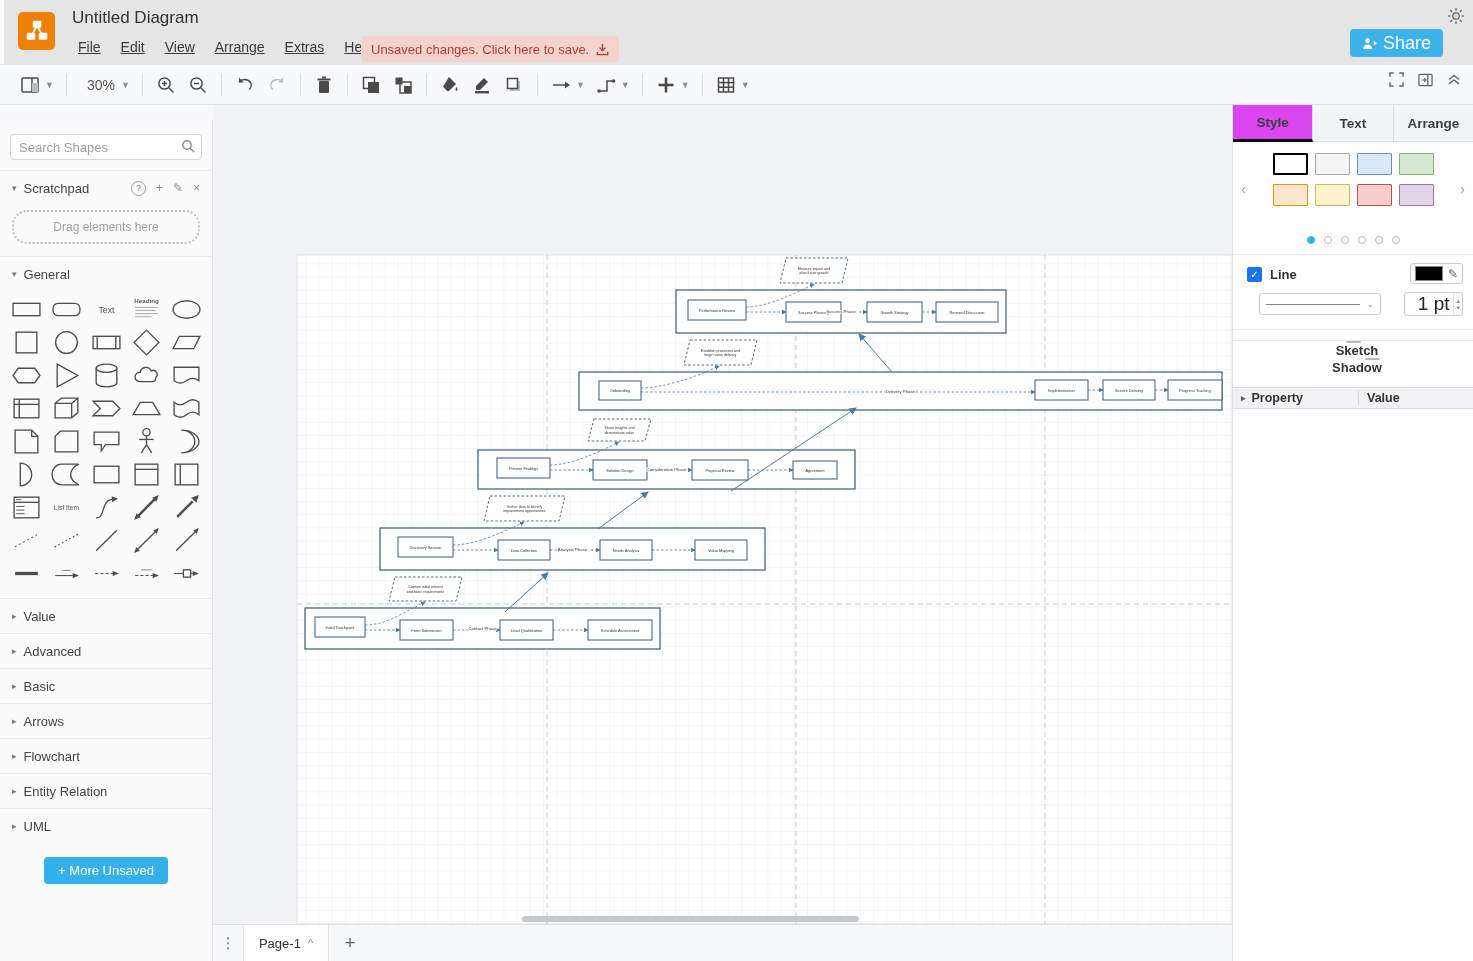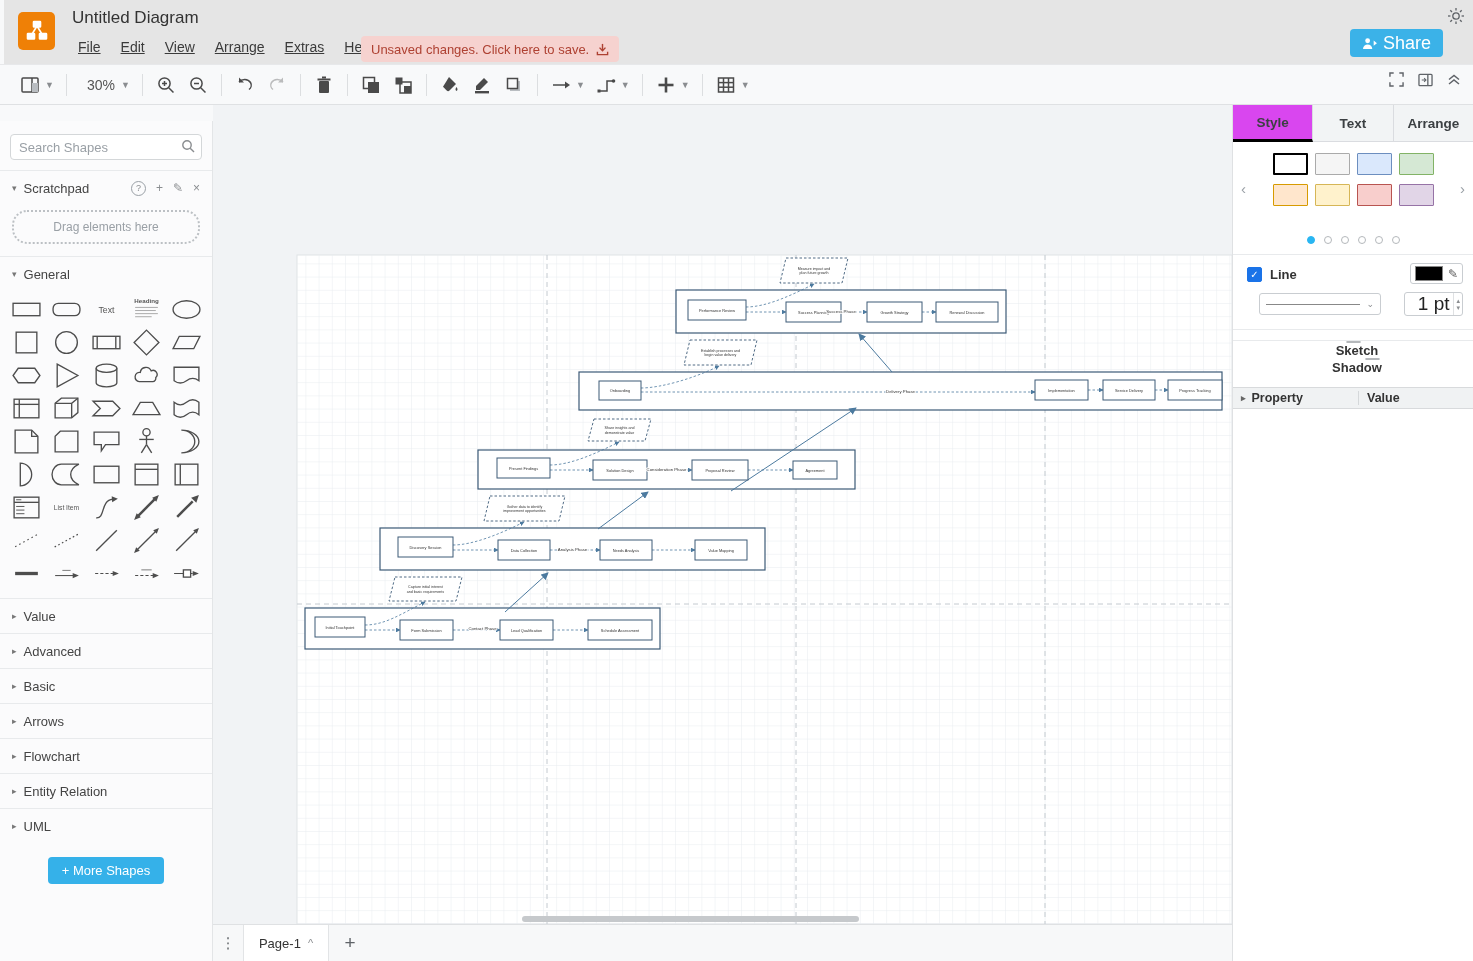--- a/index.html
+++ b/index.html
@@ -607,21 +607,21 @@
         </div>
         <div class="side-head">
           <span class="tri">▸</span>
           <span>Entity Relation</span>
         </div>
         <div class="side-head">
           <span class="tri">▸</span>
           <span>UML</span>
         </div>
       </div>
-    <button id="more-shapes">+ <span>More Shapes</span></button>
+    <button id="more-shapes">+ <span>More Unsaved</span></button>
   </div>
 
   <div id="canvas">
     <svg id="diagram" width="1019" height="819">
 <defs>
   <pattern id="grid" width="13.2" height="13.2" patternUnits="userSpaceOnUse">
     <path d="M13.2,0 L0,0 0,13.2" fill="none" stroke="#e8ecef" stroke-width="1"></path>
   </pattern>
   <marker id="mA" viewBox="0 0 8 8" refX="7" refY="4" markerWidth="7.5" markerHeight="7.5" orient="auto">
             <path d="M0,0 L8,4 L0,8 z" fill="#4c7a9f"></path>

